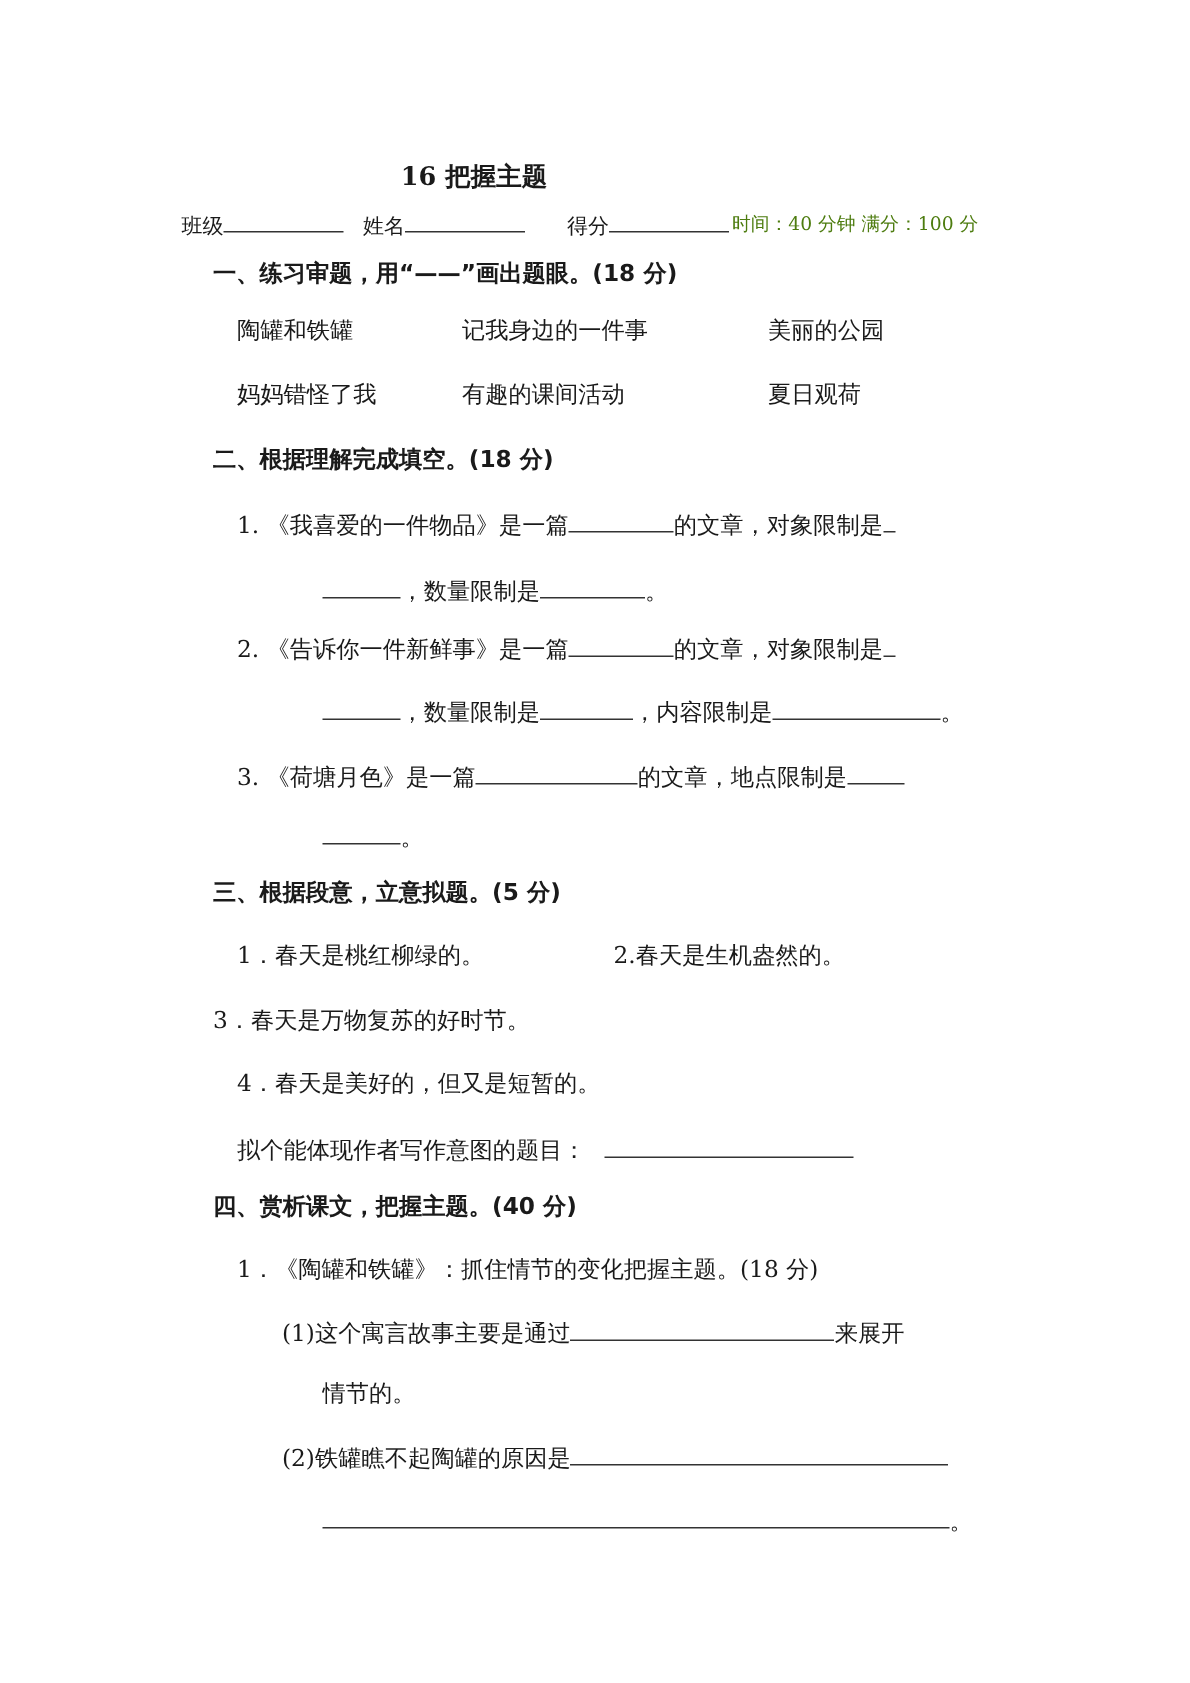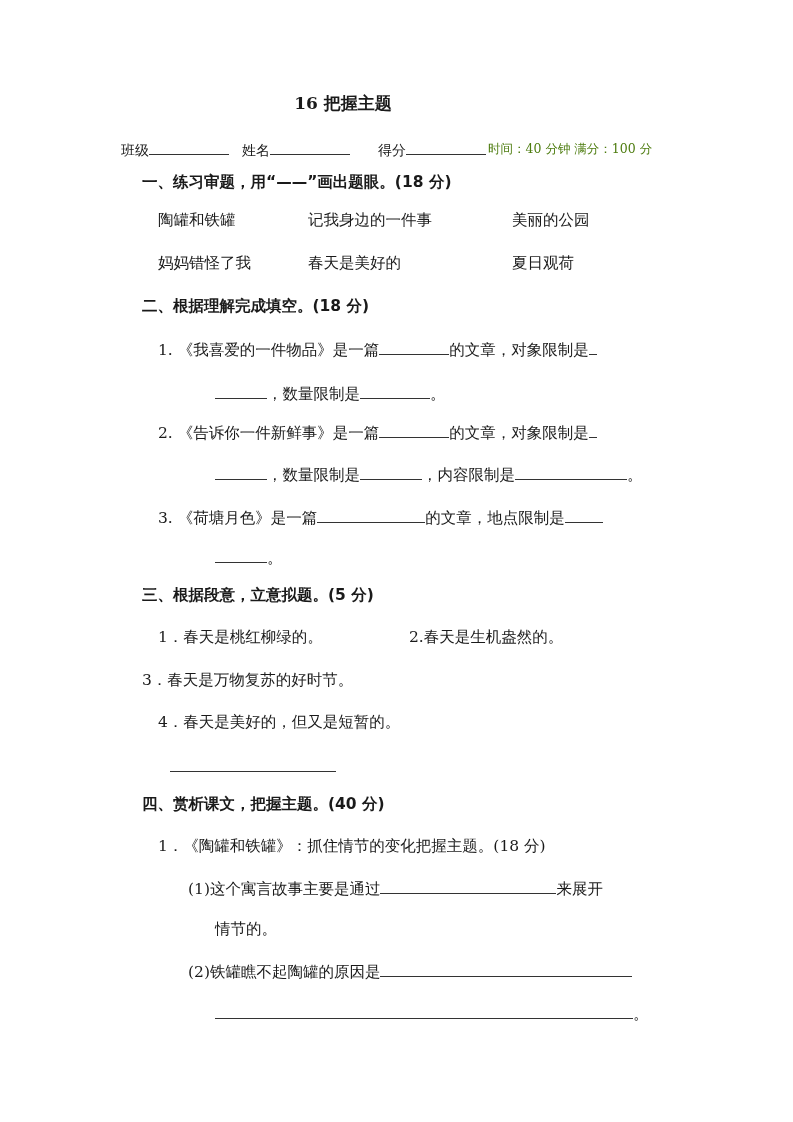--- a/index.html
+++ b/index.html
@@ -1,19 +1,19 @@
 <!DOCTYPE html>
 <html><head>
 <meta charset="utf-8">
 <style>
   html, body { margin: 0; padding: 0; background: #ffffff; }
   body { width: 793px; height: 1122px; position: relative; overflow: hidden;
          font-family: "DejaVu Serif", "Liberation Serif", serif; color: #1a1a1a; }
   .abs { position: absolute; white-space: nowrap; }
-  .title { left: 0; width: 632px; top: 92px; text-align: center; font-size: 17px; font-weight: bold; padding-left: 27px; }
+  .title { left: 0; width: 632px; top: 106px; text-align: center; font-size: 17px; font-weight: bold; }
   .hdr { top: 140px; font-size: 14px; }
   .blank { display: inline-block; border-bottom: 1px solid #333; height: 14px; vertical-align: baseline; }
   .meta { top: 141px; left: 488px; font-size: 12.5px; color: #4d7c0f; }
   .sec { font-family: "DejaVu Sans", "Liberation Sans", sans-serif; font-weight: bold; font-size: 15.5px; left: 118px; margin-left: 24px; }
   .txt { font-size: 15.5px; }
   .u { display: inline-block; border-bottom: 1px solid #333; height: 16px; vertical-align: baseline; }
 </style>
 </head>
 <body>
 
@@ -28,21 +28,21 @@
 <div class="abs hdr" style="left:378px;">
   <span>得分</span><span class="blank" style="width:80px;"></span>
 </div>
 <div class="abs meta">时间：40 分钟  满分：100 分</div>
 
 <div class="abs sec" style="top:172px;">一、练习审题，用“——”画出题眼。(18 分)</div>
 <div class="abs txt" style="top:210px;left:158px;">陶罐和铁罐</div>
 <div class="abs txt" style="top:210px;left:308px;">记我身边的一件事</div>
 <div class="abs txt" style="top:210px;left:512px;">美丽的公园</div>
 <div class="abs txt" style="top:253px;left:158px;text-align:right;">妈妈错怪了我</div>
-<div class="abs txt" style="top:253px;left:308px;">春天是美好的</div>
+<div class="abs txt" style="top:253px;left:308px;">有趣的课间活动</div>
 <div class="abs txt" style="top:253px;left:512px;">夏日观荷</div>
 
 <div class="abs sec" style="top:296px;">二、根据理解完成填空。(18 分)</div>
 
 <div class="abs txt" style="top:338px;left:158px;">
   <span>1.</span>
   <span>《我喜爱的一件物品》是一篇</span><span class="u" style="width:70px;"></span><span>的文章，对象限制是</span><span class="u" style="width:8px;"></span>
 </div>
 <div class="abs txt" style="top:382px;left:215px;">
   <span class="u" style="width:52px;"></span><span>，数量限制是</span><span class="u" style="width:70px;"></span><span>。</span>
@@ -63,21 +63,21 @@
 <div class="abs txt" style="top:546px;left:215px;">
   <span class="u" style="width:52px;"></span><span>。</span>
 </div>
 
 <div class="abs sec" style="top:585px;">三、根据段意，立意拟题。(5 分)</div>
 <div class="abs txt" style="top:627px;left:158px;">1．春天是桃红柳绿的。</div>
 <div class="abs txt" style="top:627px;left:409px;">2.春天是生机盎然的。</div>
 <div class="abs txt" style="top:670px;left:142px;">3．春天是万物复苏的好时节。</div>
 <div class="abs txt" style="top:712px;left:158px;">4．春天是美好的，但又是短暂的。</div>
 <div class="abs txt" style="top:755px;left:158px;">
-  <span class="u" style="width:166px;margin-left:12px;"></span>
+  <span>拟个能体现作者写作意图的题目：</span><span class="u" style="width:166px;margin-left:12px;"></span>
 </div>
 
 <div class="abs sec" style="top:794px;">四、赏析课文，把握主题。(40 分)</div>
 <div class="abs txt" style="top:836px;left:158px;">1．《陶罐和铁罐》：抓住情节的变化把握主题。(18 分)</div>
 <div class="abs txt" style="top:877px;left:188px;">
   <span>(1)这个寓言故事主要是通过</span><span class="u" style="width:176px;"></span><span>来展开</span>
 </div>
 <div class="abs txt" style="top:919px;left:215px;">情节的。</div>
 <div class="abs txt" style="top:960px;left:188px;">
   <span>(2)铁罐瞧不起陶罐的原因是</span><span class="u" style="width:252px;"></span>

